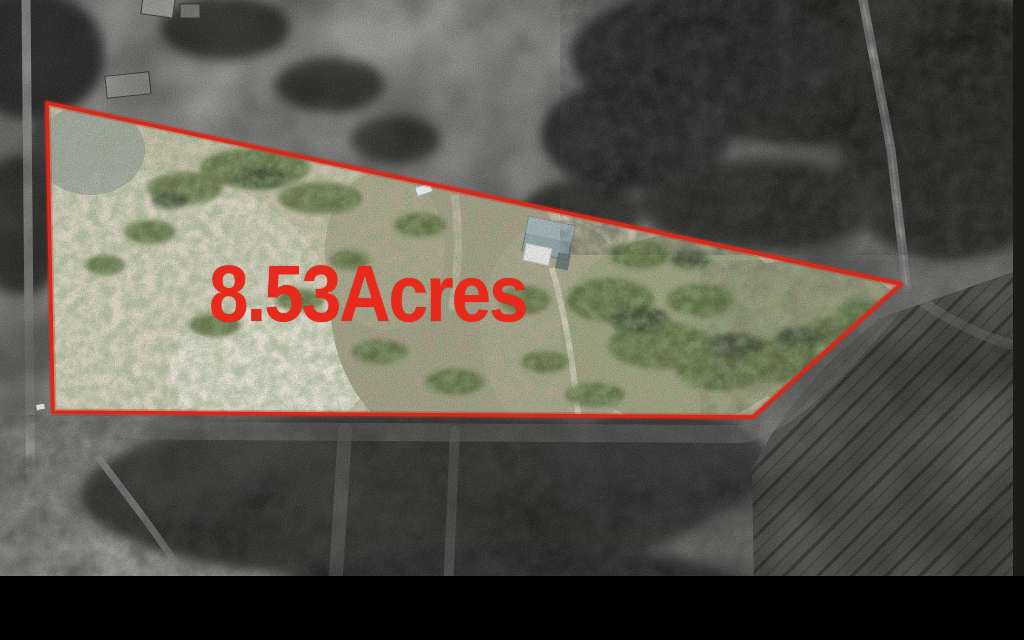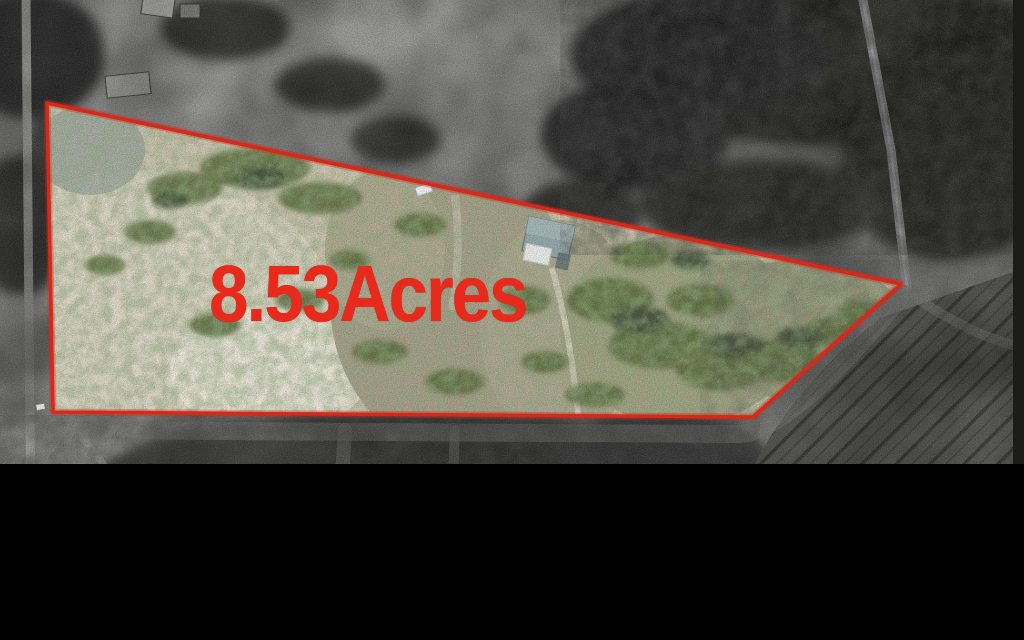--- a/index.html
+++ b/index.html
@@ -1,16 +1,16 @@
 <!DOCTYPE html>
 <html><head>
 <meta charset="utf-8">
 <style>
   html,body{margin:0;padding:0;background:#000;}
-  .stage{position:relative;width:1024px;height:464px;overflow:hidden;background:#e5e5e5;
+  .stage{position:relative;width:1024px;height:576px;overflow:hidden;background:#e5e5e5;
          font-family:"Liberation Sans",sans-serif;}
   .stage svg{position:absolute;left:0;top:0;}
   .acreage-label{
     position:absolute;left:209px;top:248px;
     font-size:71px;font-weight:700;letter-spacing:-2px;white-space:nowrap;
     transform:scaleY(1.12);transform-origin:left top;
     text-shadow:0 0 1px rgba(160,20,10,.6);
   }
 </style>
 </head>

